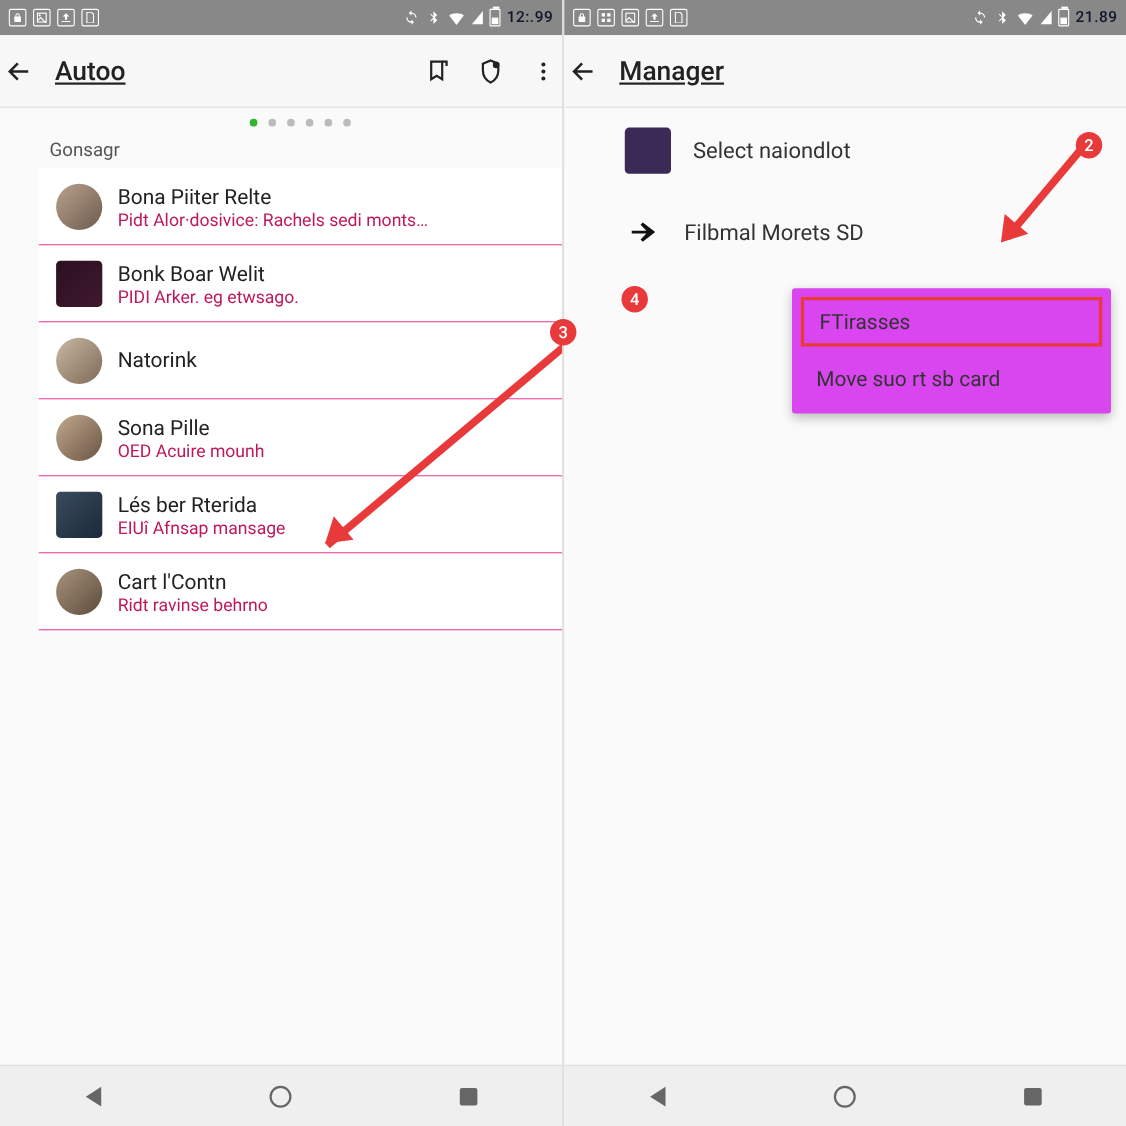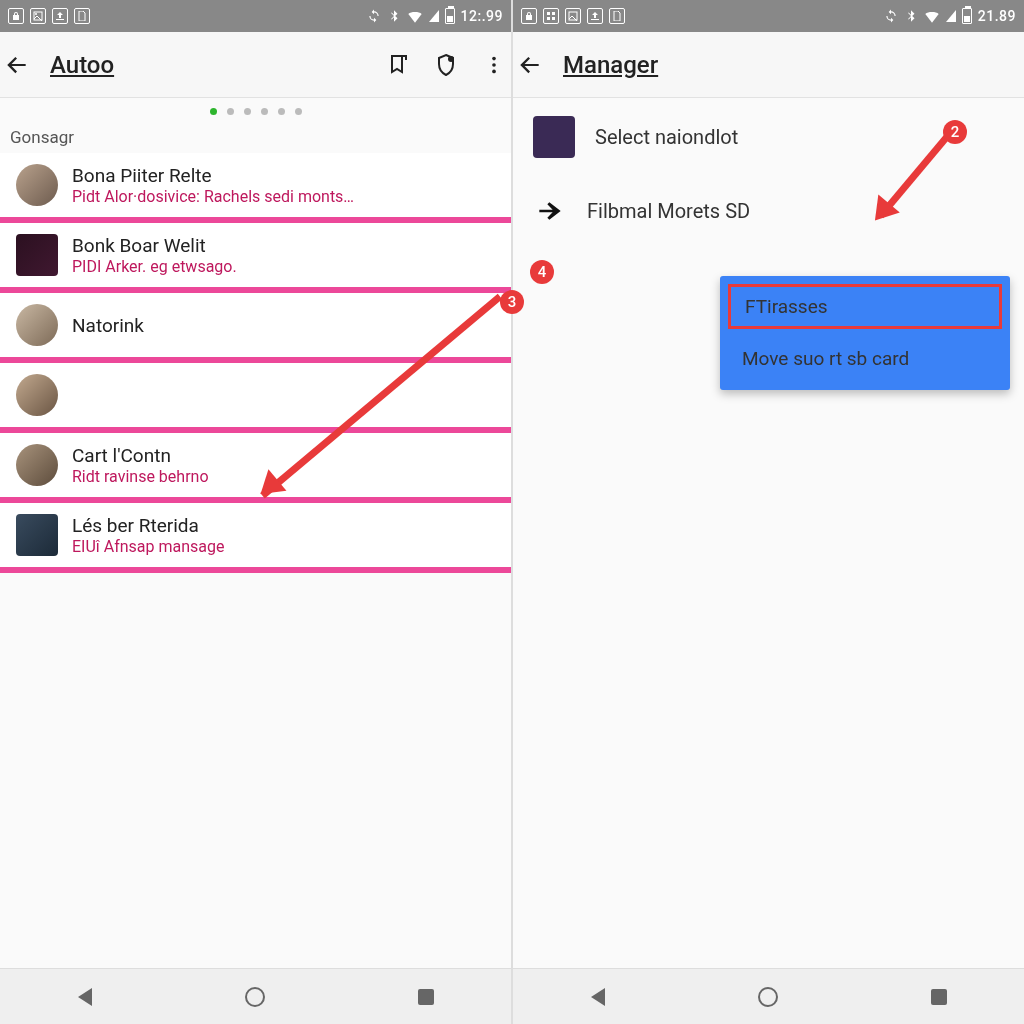--- a/index.html
+++ b/index.html
@@ -22,21 +22,21 @@
   }
   .divider { width: 2px; background: #ddd; }
 
   
   .statusbar {
     height: 32px;
     background: #888;
     display: flex;
     align-items: center;
     padding: 12px 8px;
-    color: #ffffff;
+    color: #0f172a;
     font-size: 14px;
     justify-content: space-between;
   }
   .sb-left, .sb-right { display: flex; align-items: center; gap: 6px; }
   .sb-icon {
     width: 16px; height: 16px; border: 1.5px solid #fff; border-radius: 2px;
     display: flex; align-items: center; justify-content: center;
   }
   .sb-triangle { width: 0; height: 0; border-left: 10px solid transparent; border-bottom: 12px solid #fff; }
   .sb-battery {
@@ -68,21 +68,21 @@
   .dot.active { background:#2db52d; }
 
   .section-label {
     font-size: 17px; color:#555; padding: 8px 10px 6px;
   }
 
   .list { background:#fff; }
   .list-item {
     display:flex; align-items:center; gap:14px;
     padding: 10px 16px;
-    border-bottom: 6px solid #ec4899;
+    border-bottom: 1px solid #ec4899;
     min-height: 70px;
   }
   .avatar {
     width:42px; height:42px; border-radius:50%;
     background: linear-gradient(135deg,#b9a28d,#6d5b4e);
     flex-shrink:0;
   }
   .thumb {
     width:42px; height:42px; border-radius:4px;
     background: #3a2a55;
@@ -106,22 +106,22 @@
   }
   .nav-btn { width:56px; height:40px; display:flex; align-items:center; justify-content:center; color:#666; }
   .nav-tri { width:0; height:0; border-top:9px solid transparent; border-bottom:9px solid transparent; border-right:14px solid #666; }
   .nav-circle { width:20px; height:20px; border:2.5px solid #666; border-radius:50%; }
   .nav-square { width:16px; height:16px; background:#666; border-radius:2px; }
 
   
   .popup {
     position:absolute;
     right: 14px;
-    top: 178px;
-    background:#3b82f6;
+    top: 164px;
+    background:#d946ef;
     box-shadow: 0 4px 10px rgba(0,0,0,0.25);
     border-radius: 3px;
     min-width: 290px;
     padding: 6px 0;
   }
   .popup-item {
     padding: 14px 22px;
     font-size: 19px;
     color:#333;
   }
@@ -145,21 +145,21 @@
   .badge {
     position:absolute;
     width: 24px; height: 24px;
     background:#e83a3a; color:#fff;
     border-radius:50%;
     display:flex; align-items:center; justify-content:center;
     font-size: 15px; font-weight:500;
     z-index:6;
   }
 
-  .content { flex:1; overflow:hidden; position:relative; }
+  .content { flex:1; overflow:hidden; position:relative;margin-left:35px; }
 </style>
 </head>
 <body>
 
 <div class="phone">
   <div class="statusbar">
     <div class="sb-left">
       <span class="sb-icon">
         <svg width="10" height="10" viewBox="0 0 10 10">
             <path d="M3 4V3a2 2 0 014 0v1h1v5H2V4h1zm1 0h2V3a1 1 0 00-2 0v1z" fill="#fff"></path>
@@ -254,33 +254,37 @@
         </div>
       </div>
       <div class="list-item">
         <div class="avatar" style="background:linear-gradient(135deg,#c9b8a3,#7d6a57)"></div>
         <div class="item-text">
           <div class="item-title">Natorink</div>
         </div>
       </div>
       <div class="list-item">
         <div class="avatar" style="background:linear-gradient(135deg,#c2a98f,#6a5543)"></div>
+        <div class="item-text">
+          <div class="item-title">Sona Pille</div>
+          <div class="item-sub">OED Acuire mounh</div>
+        </div>
+      </div>
+      <div class="list-item">
+        <div class="avatar" style="border-radius:4px;background:linear-gradient(135deg,#394b5e,#1c2a38)"></div>
+        <div class="item-text">
+          <div class="item-title">Lés ber Rterida</div>
+          <div class="item-sub">EIUî Afnsap mansage</div>
+        </div>
       </div>
       <div class="list-item">
         <div class="avatar" style="background:linear-gradient(135deg,#a8937c,#5d4c3c)"></div>
         <div class="item-text">
           <div class="item-title">Cart l'Contn</div>
           <div class="item-sub">Ridt ravinse behrno</div>
-        </div>
-      </div>
-      <div class="list-item">
-        <div class="avatar" style="border-radius:4px;background:linear-gradient(135deg,#394b5e,#1c2a38)"></div>
-        <div class="item-text">
-          <div class="item-title">Lés ber Rterida</div>
-          <div class="item-sub">EIUî Afnsap mansage</div>
         </div>
       </div>
     </div>
 
     <div class="arrow1-line" style="left:500px; top:195px; width:310px; transform:rotate(140deg);"></div>
     <div class="arrow1-head" style="left:258px; top:375px; transform:rotate(140deg);"></div>
   </div>
 
   <div class="navbar">
     <div class="nav-btn">

